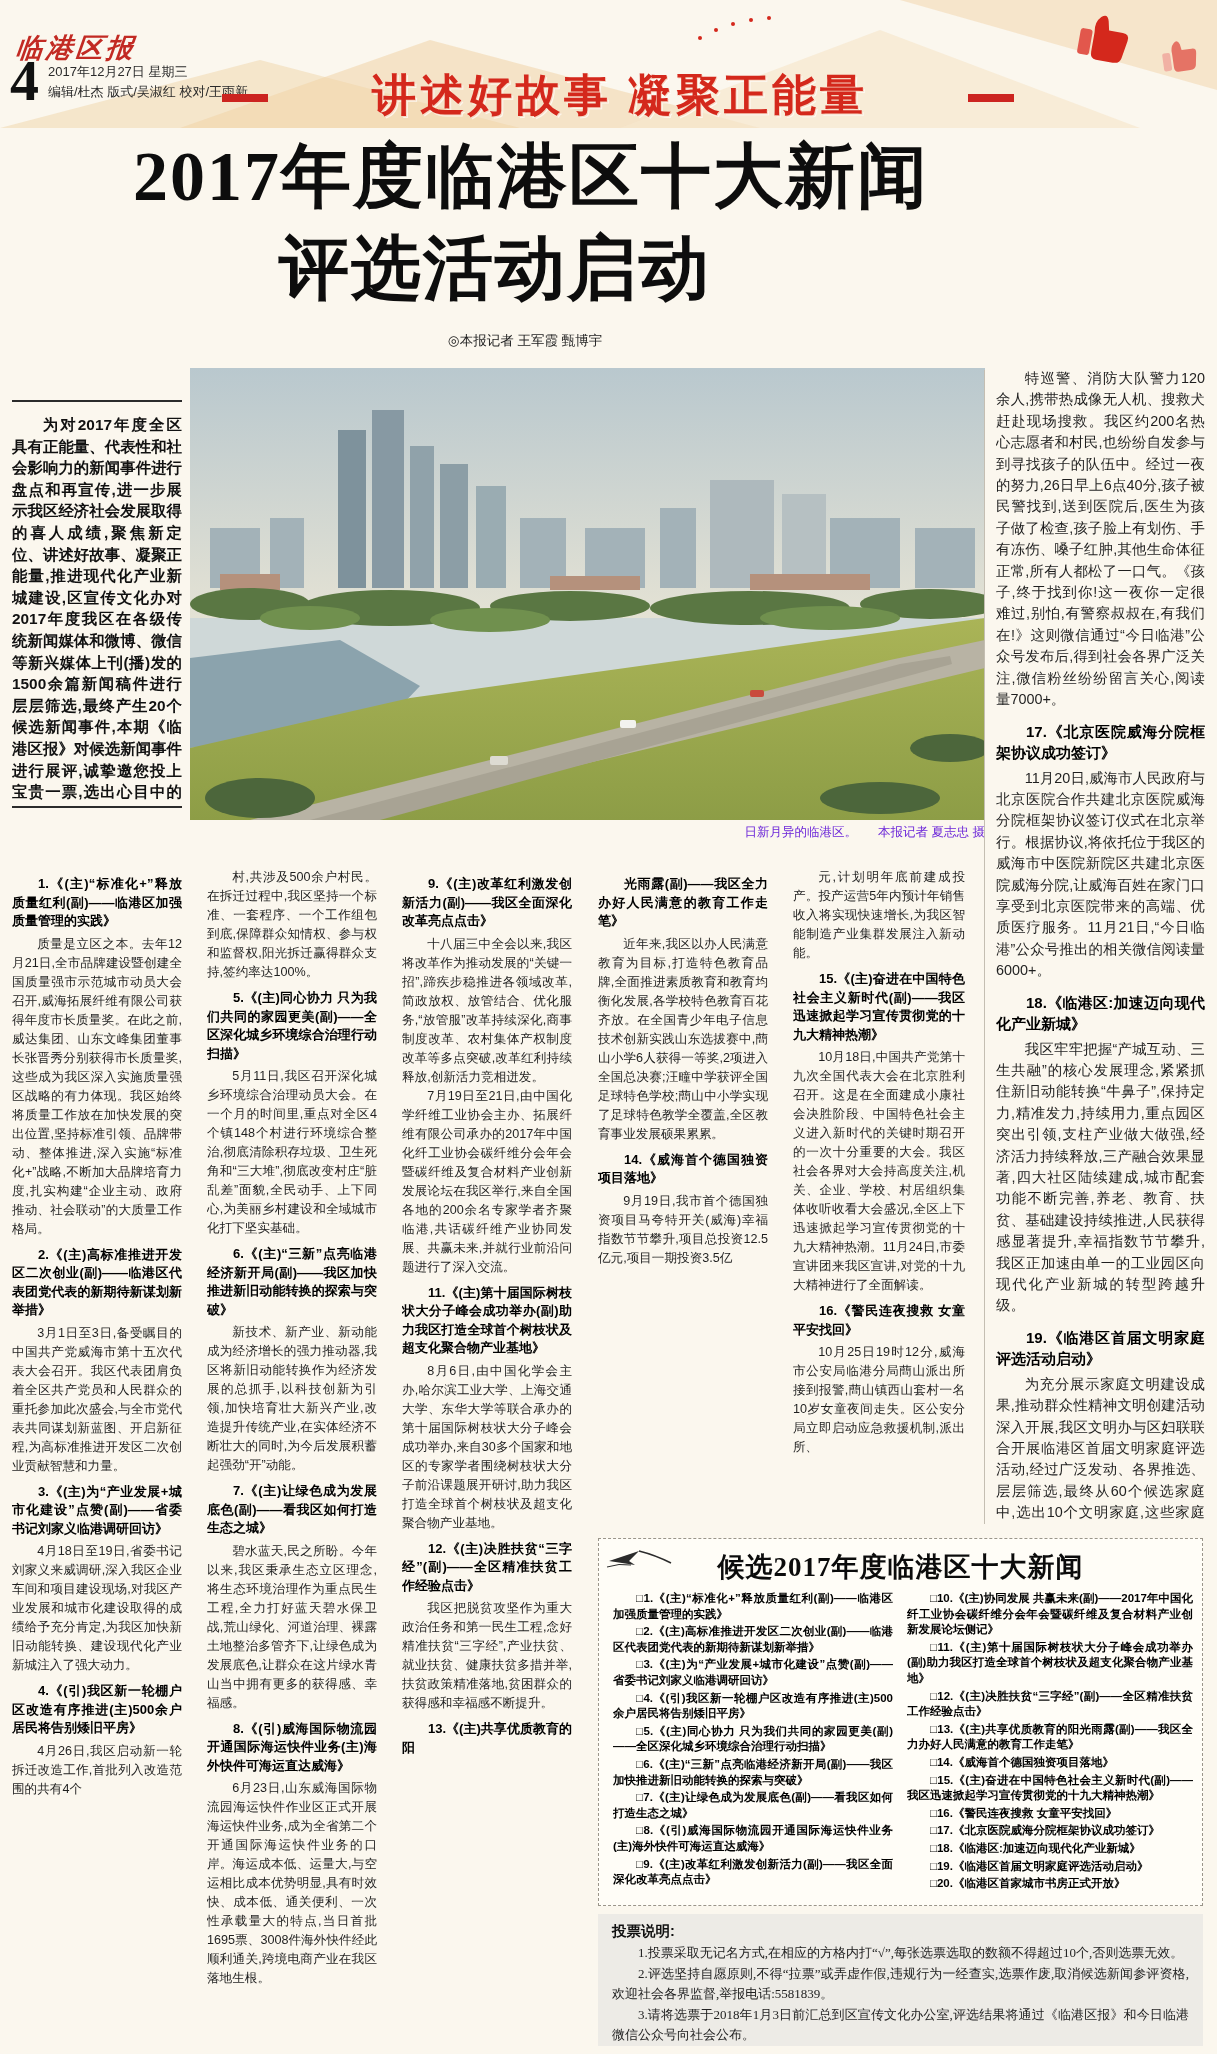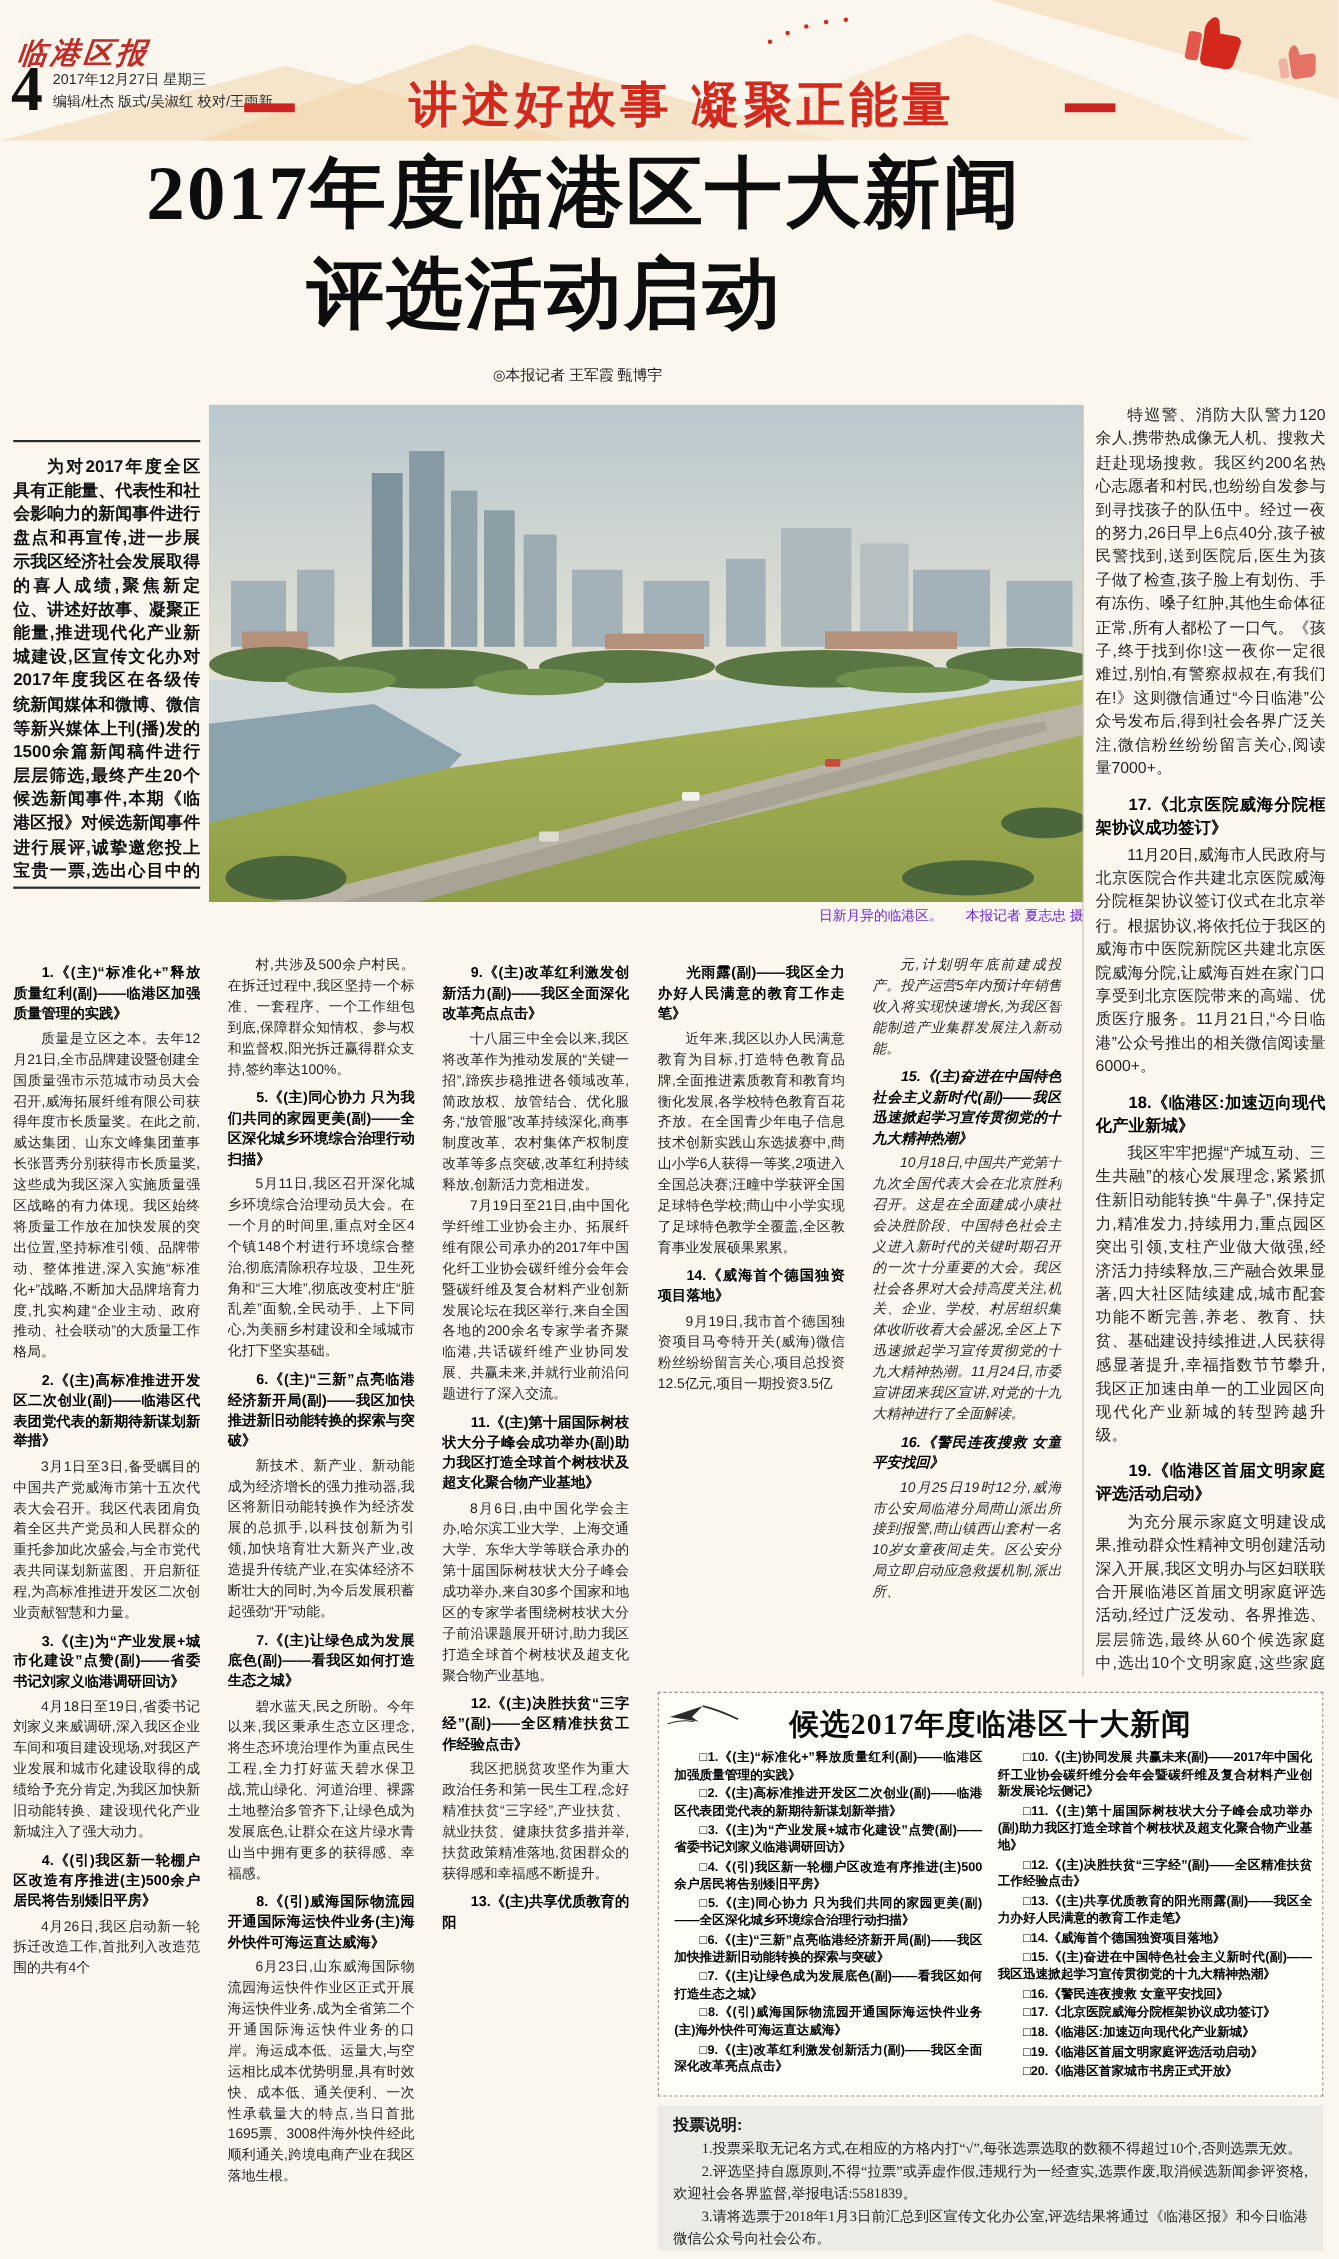--- a/index.html
+++ b/index.html
@@ -201,23 +201,23 @@
     <div class="art-h">11.《(主)第十届国际树枝状大分子峰会成功举办(副)助力我区打造全球首个树枝状及超支化聚合物产业基地》</div>
     <div class="art-b">8月6日,由中国化学会主办,哈尔滨工业大学、上海交通大学、东华大学等联合承办的第十届国际树枝状大分子峰会成功举办,来自30多个国家和地区的专家学者围绕树枝状大分子前沿课题展开研讨,助力我区打造全球首个树枝状及超支化聚合物产业基地。</div>
     <div class="art-h">12.《(主)决胜扶贫“三字经”(副)——全区精准扶贫工作经验点击》</div>
     <div class="art-b">我区把脱贫攻坚作为重大政治任务和第一民生工程,念好精准扶贫“三字经”,产业扶贫、就业扶贫、健康扶贫多措并举,扶贫政策精准落地,贫困群众的获得感和幸福感不断提升。</div>
     <div class="art-h">13.《(主)共享优质教育的阳</div>
   </div>
 <div class="col" id="col4" style="left:598px;top:868px;width:170px;height:656px;">
     <div class="art-h">光雨露(副)——我区全力办好人民满意的教育工作走笔》</div>
     <div class="art-b">近年来,我区以办人民满意教育为目标,打造特色教育品牌,全面推进素质教育和教育均衡化发展,各学校特色教育百花齐放。在全国青少年电子信息技术创新实践山东选拔赛中,蔄山小学6人获得一等奖,2项进入全国总决赛;汪疃中学获评全国足球特色学校;蔄山中小学实现了足球特色教学全覆盖,全区教育事业发展硕果累累。</div>
     <div class="art-h">14.《威海首个德国独资项目落地》</div>
-    <div class="art-b">9月19日,我市首个德国独资项目马夸特开关(威海)微信粉丝纷纷留言关心,项目总投资12.5亿元,项目一期投资3.5亿</div>
-  </div>
-<div class="col" id="col5" style="left:793px;top:868px;width:172px;height:656px;font-style:italic;">
+    <div class="art-b">9月19日,我市首个德国独资项目马夸特开关(威海)幸福指数节节攀升,项目总投资12.5亿元,项目一期投资3.5亿</div>
+  </div>
+<div class="col" id="col5" style="left:793px;top:868px;width:172px;height:656px;">
     <div class="art-b">元,计划明年底前建成投产。投产运营5年内预计年销售收入将实现快速增长,为我区智能制造产业集群发展注入新动能。</div>
     <div class="art-h">15.《(主)奋进在中国特色社会主义新时代(副)——我区迅速掀起学习宣传贯彻党的十九大精神热潮》</div>
     <div class="art-b">10月18日,中国共产党第十九次全国代表大会在北京胜利召开。这是在全面建成小康社会决胜阶段、中国特色社会主义进入新时代的关键时期召开的一次十分重要的大会。我区社会各界对大会持高度关注,机关、企业、学校、村居组织集体收听收看大会盛况,全区上下迅速掀起学习宣传贯彻党的十九大精神热潮。11月24日,市委宣讲团来我区宣讲,对党的十九大精神进行了全面解读。</div>
     <div class="art-h">16.《警民连夜搜救 女童平安找回》</div>
     <div class="art-b">10月25日19时12分,威海市公安局临港分局蔄山派出所接到报警,蔄山镇西山套村一名10岁女童夜间走失。区公安分局立即启动应急救援机制,派出所、</div>
   </div>
 <div class="abs vline" style="left:984px;top:370px;height:1154px;"></div>
 <div class="col" id="col6" style="left:996px;top:368px;width:209px;height:1156px;">
     <div class="art-b">特巡警、消防大队警力120余人,携带热成像无人机、搜救犬赶赴现场搜救。我区约200名热心志愿者和村民,也纷纷自发参与到寻找孩子的队伍中。经过一夜的努力,26日早上6点40分,孩子被民警找到,送到医院后,医生为孩子做了检查,孩子脸上有划伤、手有冻伤、嗓子红肿,其他生命体征正常,所有人都松了一口气。《孩子,终于找到你!这一夜你一定很难过,别怕,有警察叔叔在,有我们在!》这则微信通过“今日临港”公众号发布后,得到社会各界广泛关注,微信粉丝纷纷留言关心,阅读量7000+。</div>
     <div class="art-h">17.《北京医院威海分院框架协议成功签订》</div>

